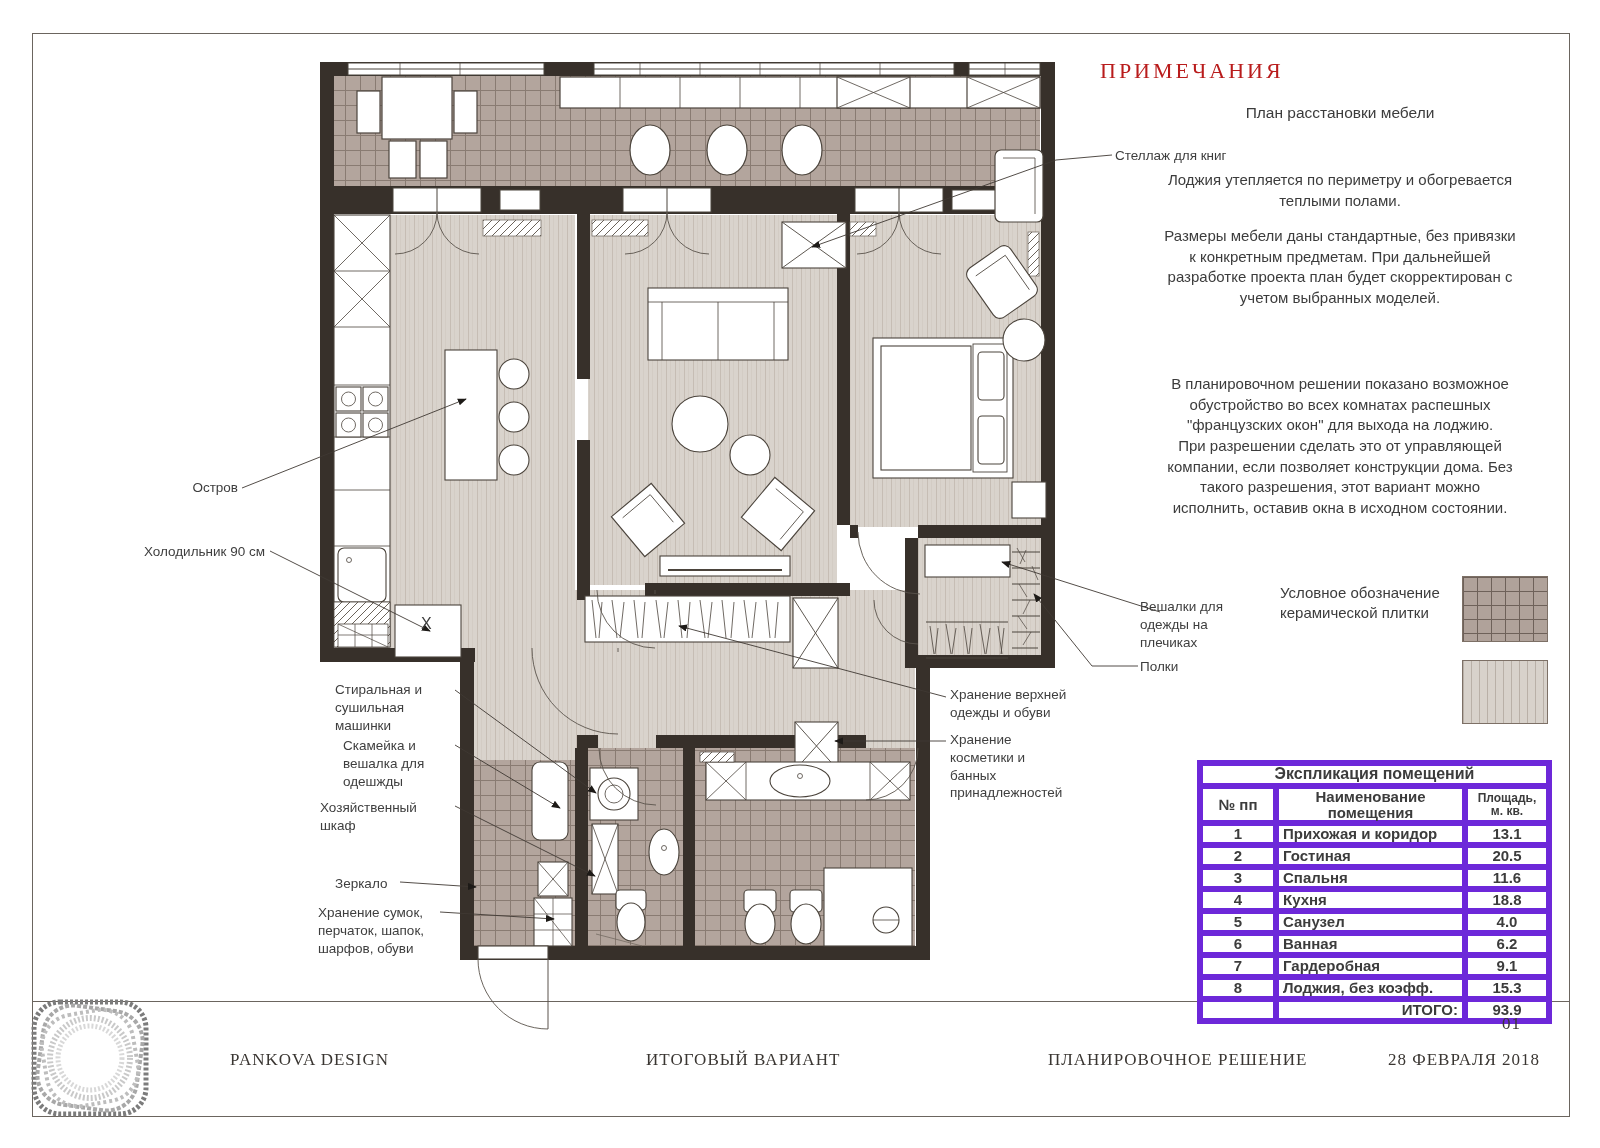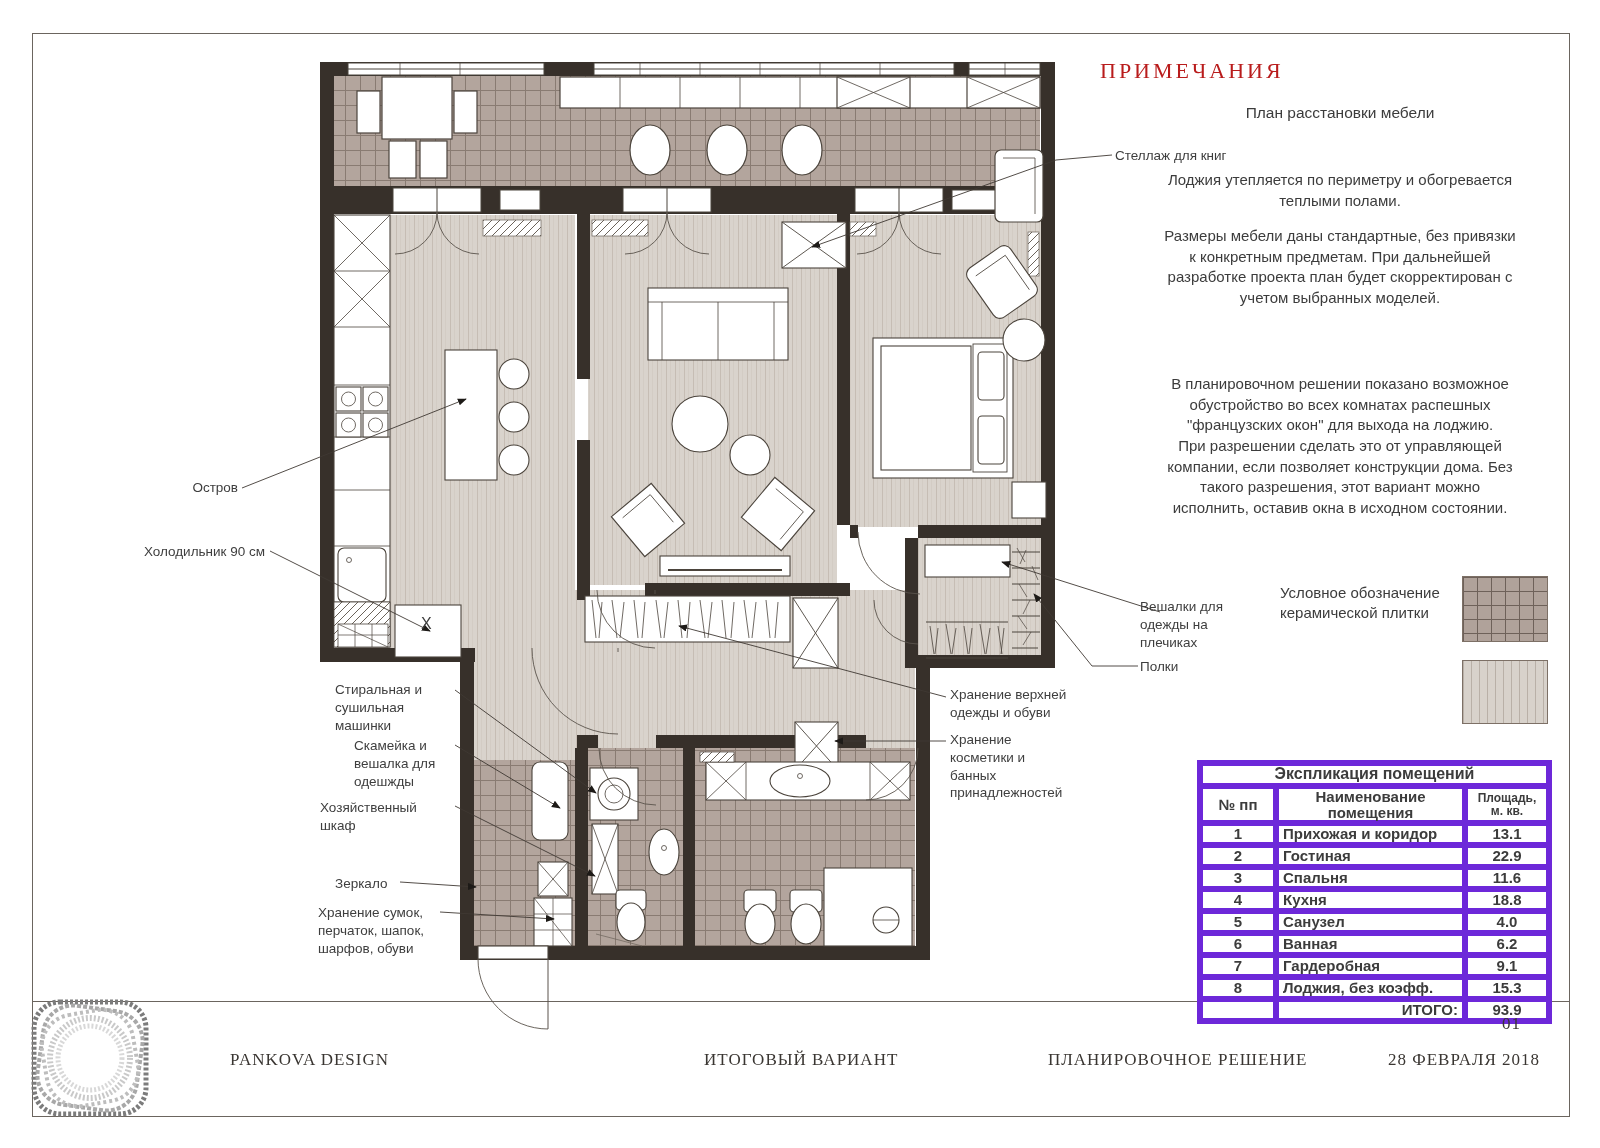--- a/index.html
+++ b/index.html
@@ -285,21 +285,21 @@
       <path d="M1138 666L1092 666L1034 594" marker-end="url(#arr)"></path>
       <path d="M946 697L679 626" marker-end="url(#arr)"></path>
       <path d="M946 741L835 741" marker-end="url(#arr)"></path>
     </g>
   </svg>
 
   <div class="planlabel r" style="left:148px;top:479px;width:90px;">Остров</div>
   <div class="planlabel r" style="left:118px;top:543px;width:147px;">Холодильник 90 см</div>
   <div class="planlabel" style="left:421px;top:613px;width:20px;font-size:16px;">X</div>
   <div class="planlabel" style="left:335px;top:681px;width:110px;">Стиральная и сушильная машинки</div>
-  <div class="planlabel" style="left:354px;top:737px;width:105px;">Скамейка и вешалка для одешжды</div>
+  <div class="planlabel" style="left:343px;top:737px;width:105px;">Скамейка и вешалка для одешжды</div>
   <div class="planlabel" style="left:320px;top:799px;width:125px;">Хозяйственный шкаф</div>
   <div class="planlabel" style="left:335px;top:875px;width:80px;">Зеркало</div>
   <div class="planlabel" style="left:318px;top:904px;width:118px;">Хранение сумок, перчаток, шапок, шарфов, обуви</div>
   <div class="planlabel" style="left:1115px;top:147px;width:130px;">Стеллаж для книг</div>
   <div class="planlabel" style="left:1140px;top:598px;width:95px;">Вешалки для одежды на плечиках</div>
   <div class="planlabel" style="left:1140px;top:658px;width:60px;">Полки</div>
   <div class="planlabel" style="left:950px;top:686px;width:140px;">Хранение верхней одежды и обуви</div>
   <div class="planlabel" style="left:950px;top:731px;width:125px;">Хранение косметики и банных принадлежностей</div>
 
   <div class="notes-head">ПРИМЕЧАНИЯ</div>
@@ -325,21 +325,21 @@
 м. кв.</td>
     </tr>
     <tr>
           <td class="cnum">1</td>
           <td>Прихожая и коридор</td>
           <td class="carea">13.1</td>
         </tr>
     <tr>
           <td class="cnum">2</td>
           <td>Гостиная</td>
-          <td class="carea">22.9</td>
+          <td class="carea">20.5</td>
         </tr>
     <tr>
           <td class="cnum">3</td>
           <td>Спальня</td>
           <td class="carea">11.6</td>
         </tr>
     <tr>
           <td class="cnum">4</td>
           <td>Кухня</td>
           <td class="carea">18.8</td>
@@ -380,17 +380,17 @@
         </g>
       <g transform="rotate(-10 60 59)">
           <rect x="14" y="13" width="92" height="92" rx="32" stroke="#bdbdbd" stroke-width="4" stroke-dasharray="3 3"></rect>
         </g>
       <circle cx="60" cy="59" r="40" stroke="#c9c9c9" stroke-width="6" stroke-dasharray="2 2"></circle>
       <circle cx="60" cy="59" r="32" stroke="#d8d8d8" stroke-width="5" stroke-dasharray="2 2"></circle>
       <circle cx="60" cy="59" r="24" fill="#fff"></circle>
     </g>
   </svg>
   <div class="foot" style="left:230px;top:1050px;">PANKOVA DESIGN</div>
-  <div class="foot" style="left:704px;top:1050px;">ИТОГОВЫЙ ВАРИАНТ</div>
+  <div class="foot" style="left:646px;top:1050px;">ИТОГОВЫЙ ВАРИАНТ</div>
   <div class="foot" style="left:1048px;top:1050px;">ПЛАНИРОВОЧНОЕ РЕШЕНИЕ</div>
   <div class="foot" style="left:1388px;top:1050px;">28 ФЕВРАЛЯ 2018</div>
   <div class="foot" style="left:1502px;top:1014px;">01</div>
 </div>
 
 </body></html>

